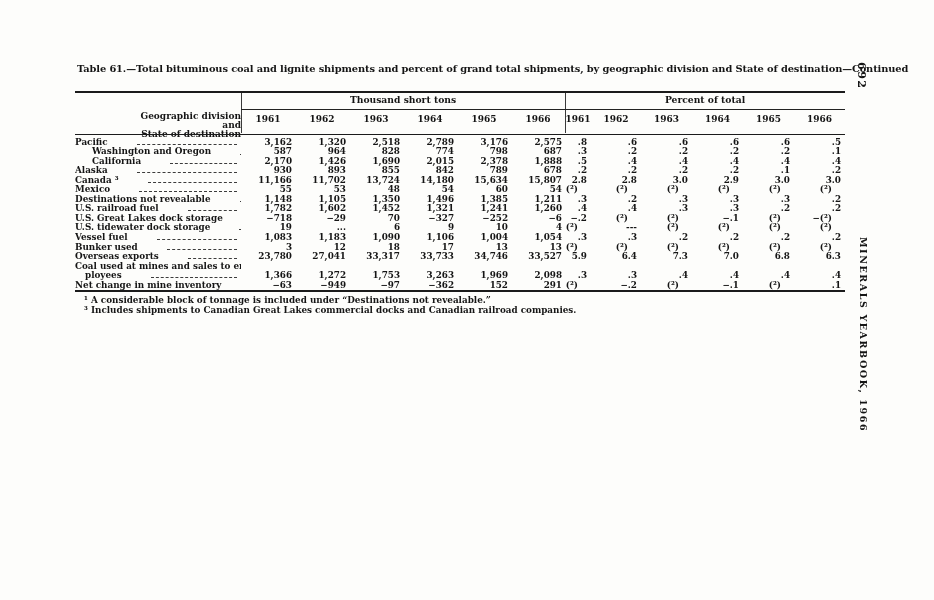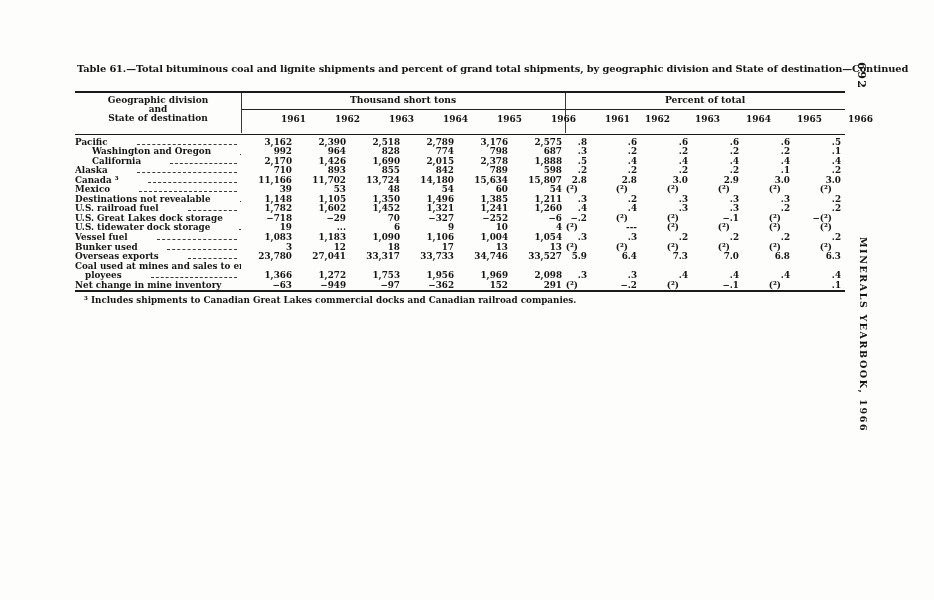--- a/index.html
+++ b/index.html
@@ -24,35 +24,35 @@
     writing-mode:vertical-rl; font-size:9.5px; letter-spacing:1.6px;
   }
   
   .rule { position:absolute; background:#1b1b1b; }
   .rule-top    { left:75px; top:91px;  width:770px; height:2.4px; }
   .rule-head   { left:75px; top:133.5px; width:770px; height:1.3px; }
   .rule-bottom { left:75px; top:290px; width:770px; height:1.8px; }
   
   .thead { position:absolute; left:75px; top:92px; width:770px; height:42px; }
   .stub-header {
-    position:absolute; left:0; top:4px; width:166px; text-align:center;
+    position:absolute; left:0; top:20px; width:166px; text-align:right;
     font-size:9px; line-height:9px;
   }
   .spanner {
     position:absolute; top:2px; height:16px; text-align:center;
     font-size:9.2px; border-bottom:1.2px solid #222;
   }
   .spanner.tons { left:166px; width:324px; }
   .spanner.pct  { left:490px; width:280px; }
   .vline { position:absolute; top:1px; width:1px; height:40px; background:#3a3a3a; }
   .vline.v1 { left:166px; } .vline.v2 { left:490px; }
   .year-row { position:absolute; top:22px; display:flex; }
   .year-row.tons { left:166px; width:324px; }
   .year-row.pct  { left:490px; width:280px; }
-  .yearcell { text-align:center; font-size:9px;padding-left:40px; }
+  .yearcell { text-align:center; font-size:9px; }
   .year-row.tons .yearcell { width:54px; }
   .year-row.pct .yearcell.c0 { width:26px; }
   .year-row.pct .yearcell.c1 { width:50px; }
   .year-row.pct .yearcell.c2,.year-row.pct .yearcell.c3,
   .year-row.pct .yearcell.c4,.year-row.pct .yearcell.c5 { width:51px; }
   
   .tbody { position:absolute; left:75px; top:137.5px; width:770px; font-size:8.8px; }
   .trow {
     display:grid; line-height:9.55px;
     grid-template-columns:166px 54px 54px 54px 54px 54px 54px 26px 50px 51px 51px 51px 51px;
@@ -113,40 +113,40 @@
 
   <div class="tbody">
       <div class="trow">
         <div class="stub">
           <div class="line">
             <span>Pacific</span>
             <span class="leader"></span>
           </div>
         </div>
         <div class="cell tons">3,162</div>
-        <div class="cell tons">2,390</div>
+        <div class="cell tons">1,320</div>
         <div class="cell tons">2,518</div>
         <div class="cell tons">2,789</div>
         <div class="cell tons">3,176</div>
         <div class="cell tons">2,575</div>
         <div class="cell pct">.8</div>
         <div class="cell pct">.6</div>
         <div class="cell pct">.6</div>
         <div class="cell pct">.6</div>
         <div class="cell pct">.6</div>
         <div class="cell pct">.5</div>
       </div>
       <div class="trow">
         <div class="stub">
           <div class="line ind1">
             <span>Washington and Oregon</span>
             <span class="leader"></span>
           </div>
         </div>
-        <div class="cell tons">992</div>
+        <div class="cell tons">587</div>
         <div class="cell tons">964</div>
         <div class="cell tons">828</div>
         <div class="cell tons">774</div>
         <div class="cell tons">798</div>
         <div class="cell tons">687</div>
         <div class="cell pct">.3</div>
         <div class="cell pct">.2</div>
         <div class="cell pct">.2</div>
         <div class="cell pct">.2</div>
         <div class="cell pct">.2</div>
@@ -172,26 +172,26 @@
         <div class="cell pct">.4</div>
         <div class="cell pct">.4</div>
       </div>
       <div class="trow">
         <div class="stub">
           <div class="line">
             <span>Alaska</span>
             <span class="leader"></span>
           </div>
         </div>
-        <div class="cell tons">710</div>
+        <div class="cell tons">930</div>
         <div class="cell tons">893</div>
         <div class="cell tons">855</div>
         <div class="cell tons">842</div>
         <div class="cell tons">789</div>
-        <div class="cell tons">598</div>
+        <div class="cell tons">678</div>
         <div class="cell pct">.2</div>
         <div class="cell pct">.2</div>
         <div class="cell pct">.2</div>
         <div class="cell pct">.2</div>
         <div class="cell pct">.1</div>
         <div class="cell pct">.2</div>
       </div>
       <div class="trow">
         <div class="stub">
           <div class="line">
@@ -212,21 +212,21 @@
         <div class="cell pct">3.0</div>
         <div class="cell pct">3.0</div>
       </div>
       <div class="trow">
         <div class="stub">
           <div class="line">
             <span>Mexico</span>
             <span class="leader"></span>
           </div>
         </div>
-        <div class="cell tons">39</div>
+        <div class="cell tons">55</div>
         <div class="cell tons">53</div>
         <div class="cell tons">48</div>
         <div class="cell tons">54</div>
         <div class="cell tons">60</div>
         <div class="cell tons">54</div>
         <div class="cell pct fn">(²)</div>
         <div class="cell pct fn">(²)</div>
         <div class="cell pct fn">(²)</div>
         <div class="cell pct fn">(²)</div>
         <div class="cell pct fn">(²)</div>
@@ -378,21 +378,21 @@
             <span>Coal used at mines and sales to em-</span>
           </div>
           <div class="line cont">
             <span>ployees</span>
             <span class="leader"></span>
           </div>
         </div>
         <div class="cell tons">1,366</div>
         <div class="cell tons">1,272</div>
         <div class="cell tons">1,753</div>
-        <div class="cell tons">1,956</div>
+        <div class="cell tons">3,263</div>
         <div class="cell tons">1,969</div>
         <div class="cell tons">2,098</div>
         <div class="cell pct">.3</div>
         <div class="cell pct">.3</div>
         <div class="cell pct">.4</div>
         <div class="cell pct">.4</div>
         <div class="cell pct">.4</div>
         <div class="cell pct">.4</div>
       </div>
       <div class="trow">
@@ -413,16 +413,17 @@
         <div class="cell pct fn">(²)</div>
         <div class="cell pct">−.1</div>
         <div class="cell pct fn">(²)</div>
         <div class="cell pct">.1</div>
       </div>
     </div>
 
   <div class="rule rule-bottom"></div>
 
   <div class="footnotes">
+      <div class="footnote">¹ A considerable block of tonnage is included under “Destinations not revealable.”</div>
       <div class="footnote">³ Includes shipments to Canadian Great Lakes commercial docks and Canadian railroad companies.</div>
     </div>
 
 </div>
 
 </body></html>

